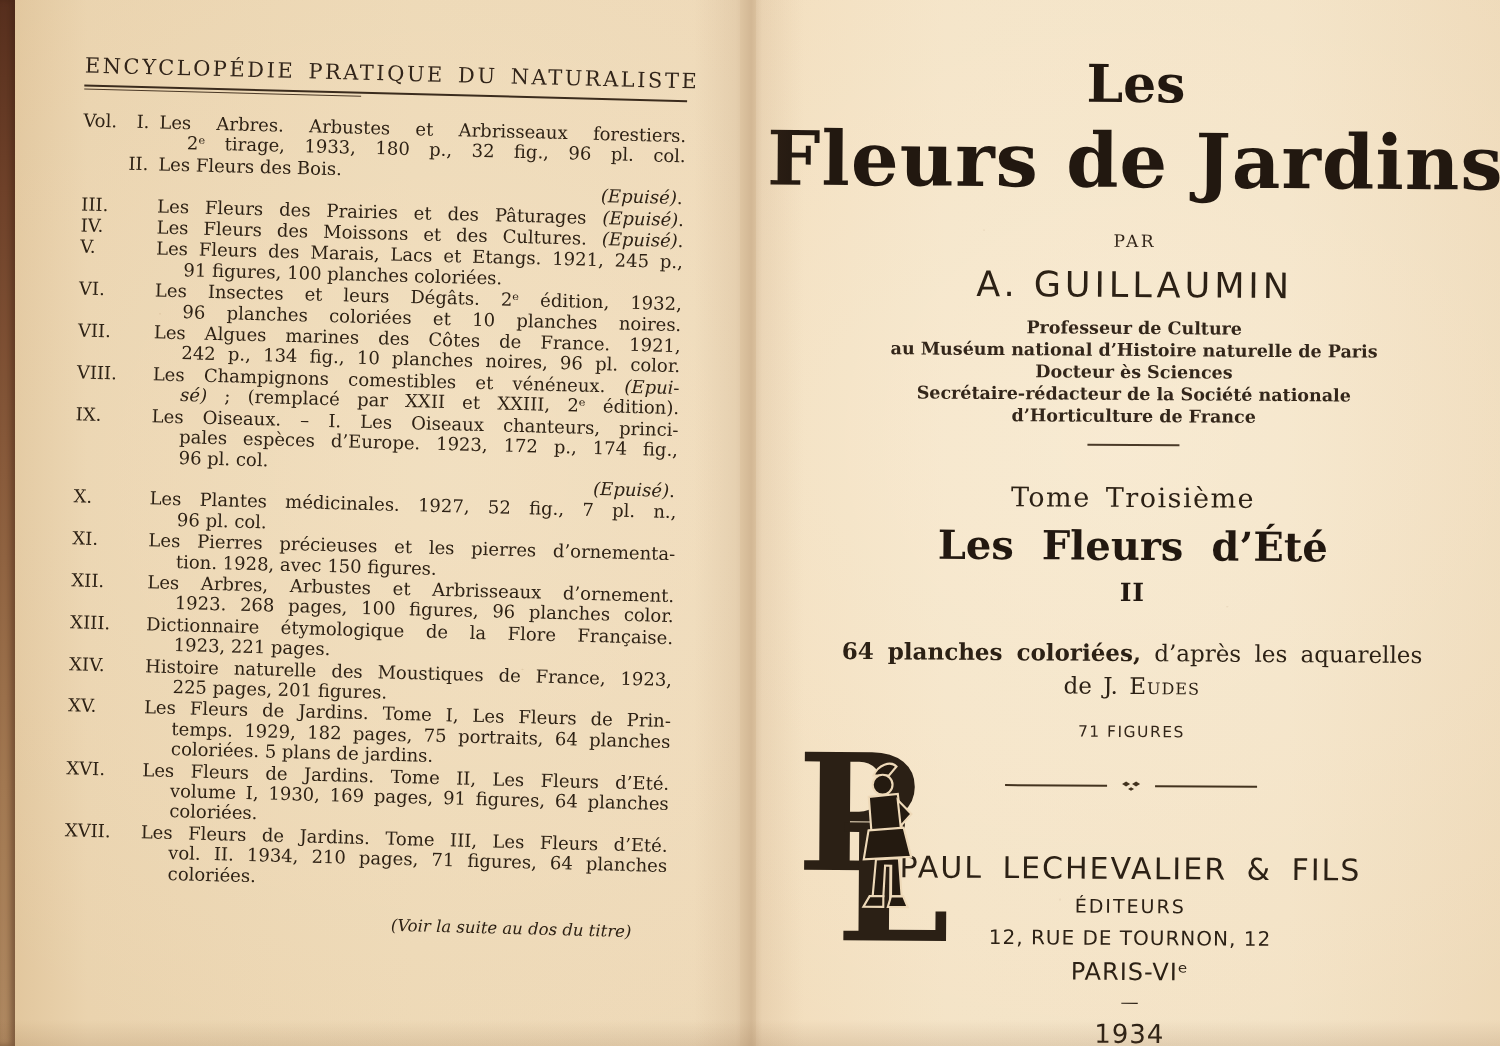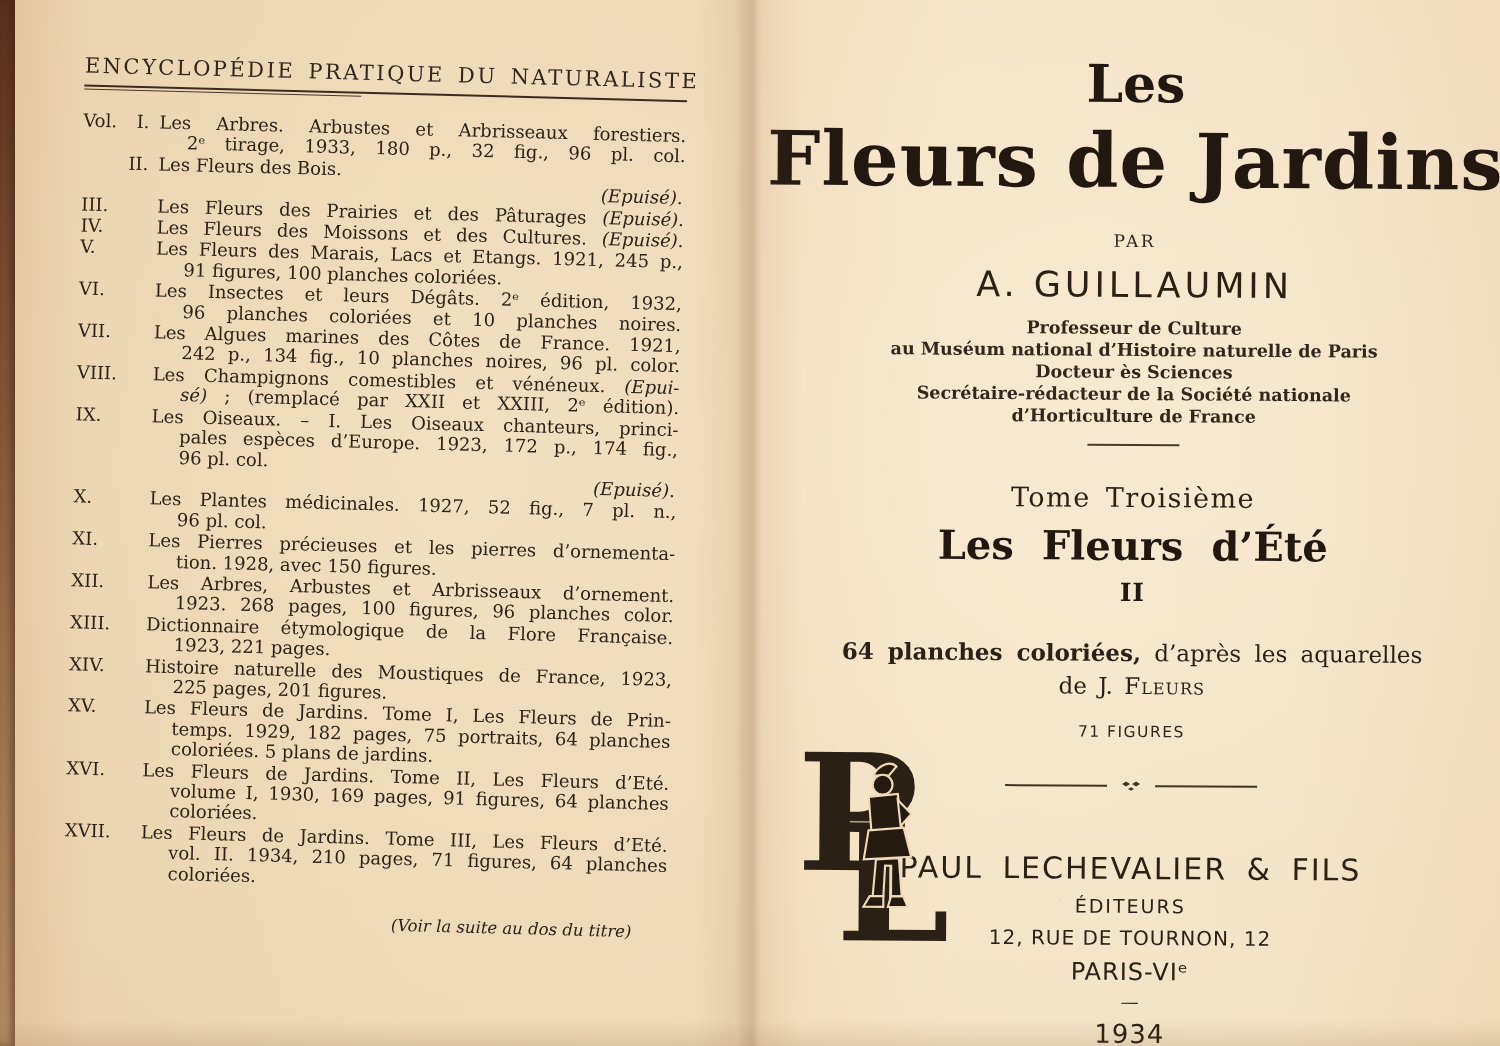--- a/index.html
+++ b/index.html
@@ -204,21 +204,21 @@
         <div>au Muséum national d’Histoire naturelle de Paris</div>
         <div>Docteur ès Sciences</div>
         <div>Secrétaire-rédacteur de la Société nationale</div>
         <div>d’Horticulture de France</div>
       </div>
       <div class="sep-rule"></div>
       <div class="tome">Tome Troisième</div>
       <div class="subtitle">Les Fleurs d’Été</div>
       <div class="part">II</div>
       <div class="plates"><span class="b">64 planches coloriées,</span><span> d’après les aquarelles</span></div>
-      <div class="plates2"><span>de J. </span><span class="sc">Fleurs</span></div>
+      <div class="plates2"><span>de J. </span><span class="sc">Eudes</span></div>
       <div class="figures">71 FIGURES</div>
 
       <div class="divider">
         <div class="dline"></div>
         <svg width="30" height="14" viewBox="0 0 30 14">
           <path d="M6 5 L10 2.5 L14 5 L10 7.5 Z" fill="#43331f"></path>
           <path d="M16 5 L20 2.5 L24 5 L20 7.5 Z" fill="#43331f"></path>
           <path d="M12 10 L15 8.2 L18 10 L15 11.8 Z" fill="#43331f"></path>
         </svg>
         <div class="dline"></div>

